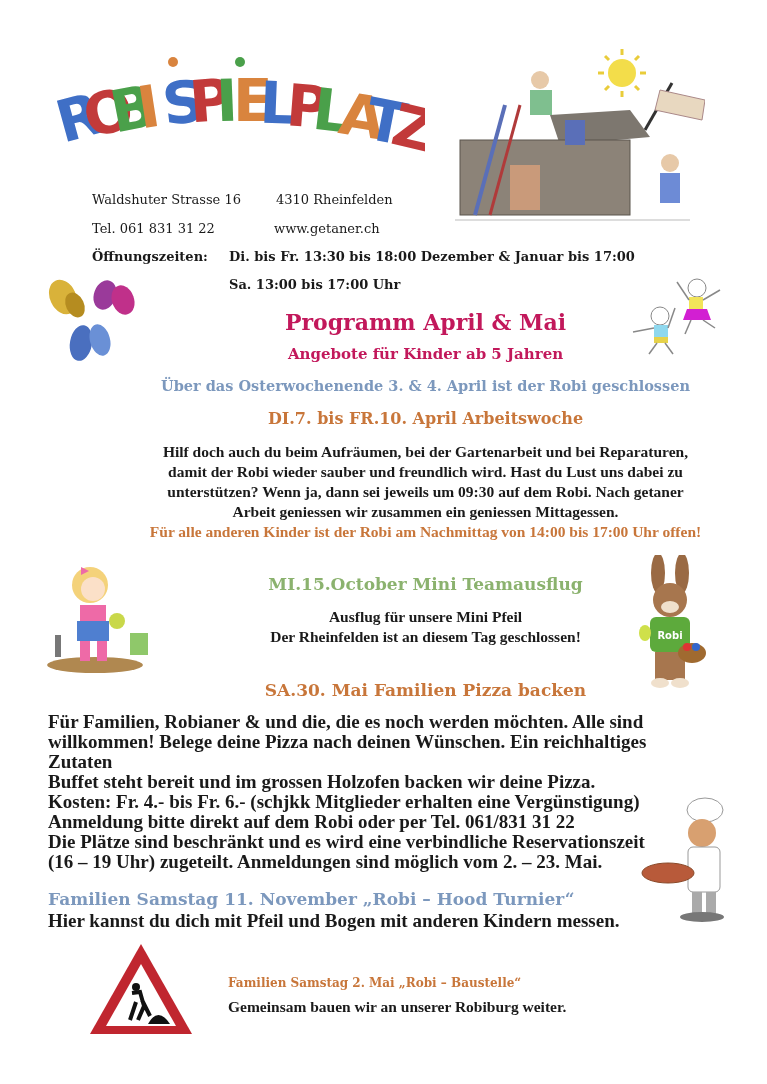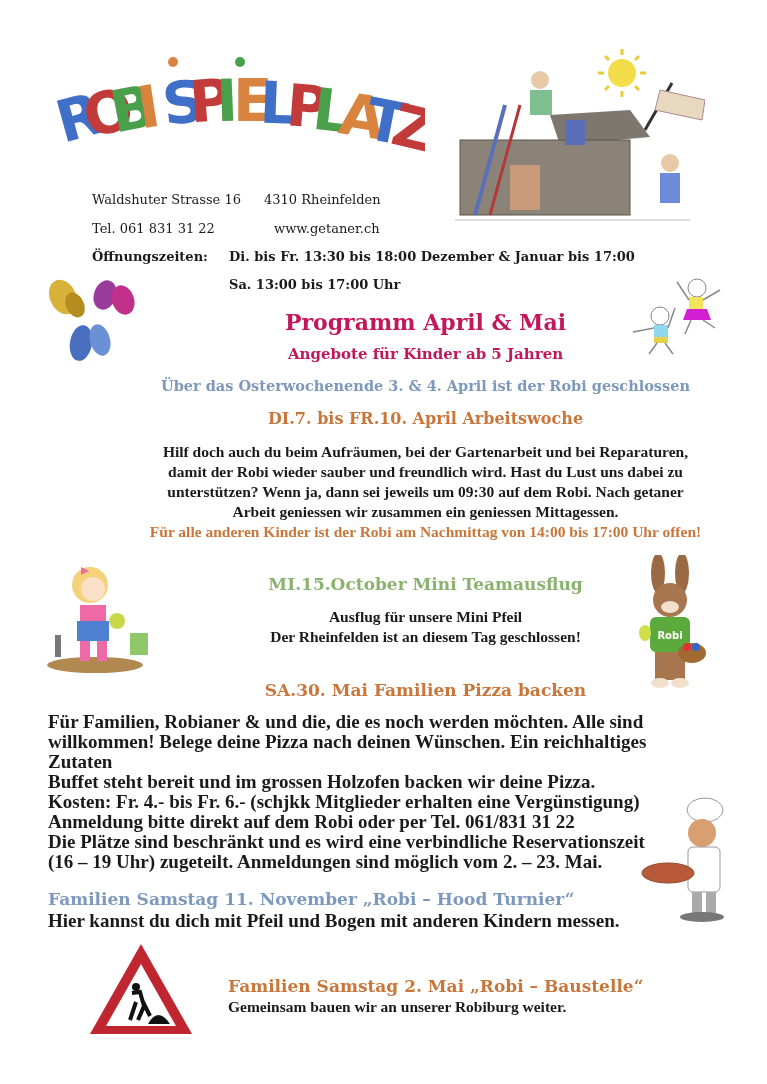--- a/index.html
+++ b/index.html
@@ -66,21 +66,21 @@
   <line x1="25" y1="170" x2="55" y2="60" stroke="#5a6fb8" stroke-width="4"></line>
   <line x1="40" y1="170" x2="70" y2="60" stroke="#b03a3a" stroke-width="3"></line>
   <circle cx="90" cy="35" r="9" fill="#e7c9a8"></circle>
   <rect x="80" y="45" width="22" height="25" fill="#7fbf8f"></rect>
   <circle cx="220" cy="118" r="9" fill="#e7c9a8"></circle>
   <rect x="210" y="128" width="20" height="30" fill="#6d8bd6"></rect>
   <line x1="5" y1="175" x2="240" y2="175" stroke="#ddd" stroke-width="2"></line>
 </svg>
 
 <div class="abs info" style="left:92px; top:192px;">Waldshuter Strasse 16</div>
-<div class="abs info" style="left:264px; top:192px;">4310 Rheinfelden</div>
+<div class="abs info" style="left:276px; top:192px;">4310 Rheinfelden</div>
 <div class="abs info" style="left:92px; top:221px;">Tel. 061 831 31 22</div>
 <div class="abs info" style="left:274px; top:221px;">www.getaner.ch</div>
 <div class="abs info b" style="left:92px; top:249px;">Öffnungszeiten:</div>
 <div class="abs info b" style="left:229px; top:249px;">Di. bis Fr. 13:30 bis 18:00 Dezember &amp; Januar bis 17:00</div>
 <div class="abs info b" style="left:229px; top:277px;">Sa. 13:00 bis 17:00 Uhr</div>
 
 <svg class="abs" style="left:45px; top:275px; width:95px; height:95px;" viewBox="0 0 95 95">
   <g>
     <ellipse cx="18" cy="22" rx="13" ry="18" fill="#d9b23a" transform="rotate(-25 18 22)"></ellipse>
     <ellipse cx="30" cy="30" rx="9" ry="13" fill="#b58c20" transform="rotate(-25 30 30)"></ellipse>
@@ -188,14 +188,14 @@
 <div class="abs body-l" style="top:911px;">Hier kannst du dich mit Pfeil und Bogen mit anderen Kindern messen.</div>
 
 <svg class="abs" style="left:86px; top:940px; width:110px; height:98px;" viewBox="0 0 110 98">
   <polygon points="55,4 106,94 4,94" fill="#c0262f"></polygon>
   <polygon points="55,24 90,86 20,86" fill="#fff"></polygon>
   <circle cx="50" cy="47" r="4" fill="#111"></circle>
   <path d="M46 53 L54 52 L58 66 L52 80 M50 62 L44 80 M56 60 L64 76" stroke="#111" stroke-width="4" fill="none"></path>
   <path d="M62 84 Q72 66 84 84 Z" fill="#111"></path>
 </svg>
 
-<div class="abs b orange" style="left:228px; top:976px; font-size:17px;">Familien Samstag 2. Mai „Robi – Baustelle“</div>
+<div class="abs b orange" style="left:228px; top:976px; font-size:12px;">Familien Samstag 2. Mai „Robi – Baustelle“</div>
 <div class="abs" style="left:228px; top:998px; font-family:'Liberation Serif',serif; font-weight:bold; font-size:15.5px;">Gemeinsam bauen wir an unserer Robiburg weiter.</div>
 
 </body></html>

